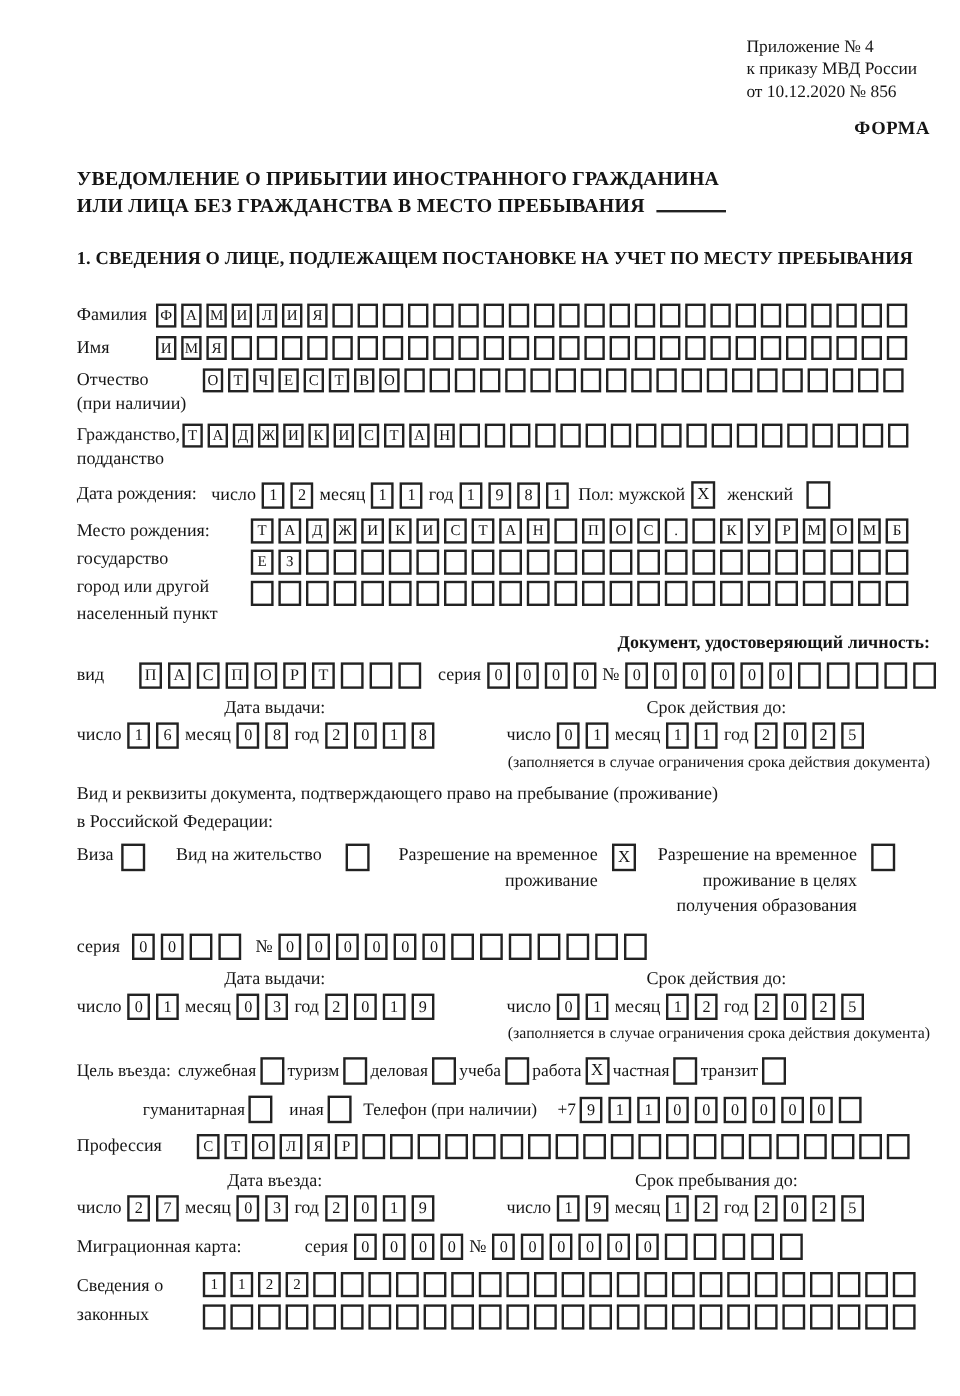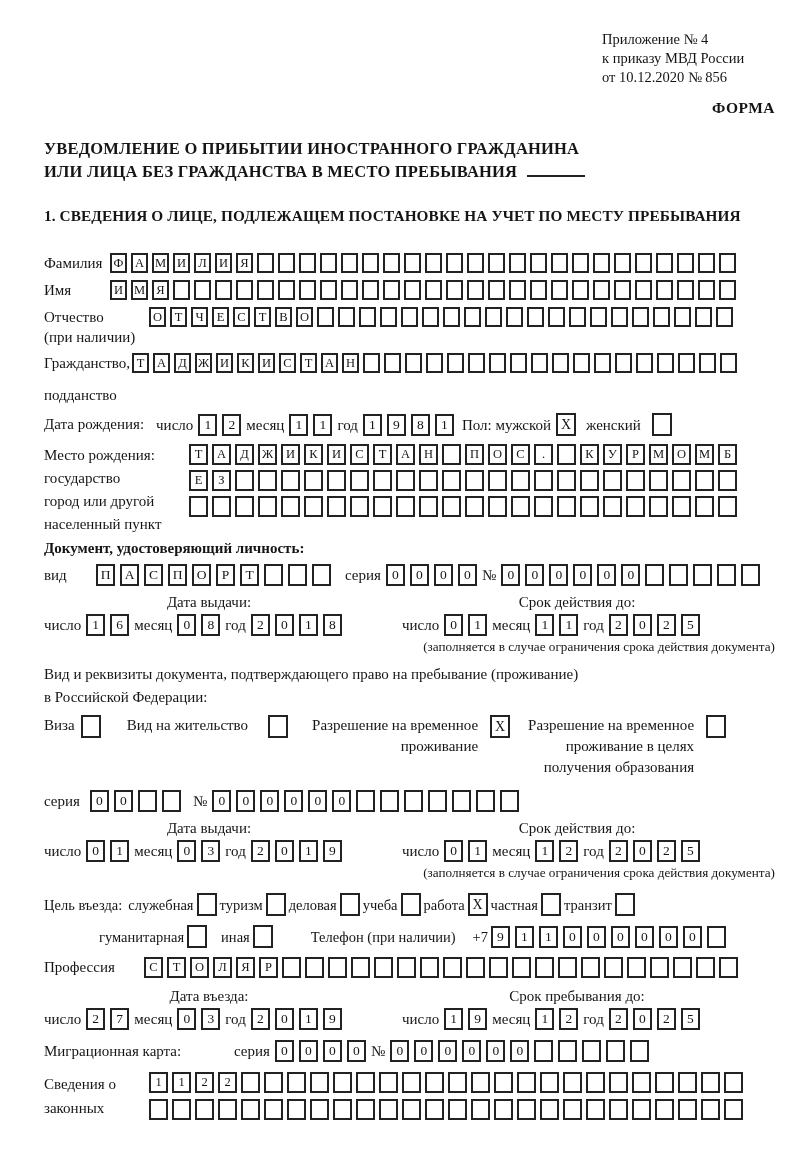--- a/index.html
+++ b/index.html
@@ -1,21 +1,21 @@
 <!DOCTYPE html>
 <html lang="ru"><head>
 <meta charset="utf-8">
 <style>
   html,body{margin:0;padding:0;}
   body{
     width:800px;height:1163px;background:#ffffff;color:#151515;
     font-family:"Liberation Serif","DejaVu Serif",serif;
     overflow:hidden;
   }
-  .page{padding:30px 25px 0 44px;box-sizing:border-box;width:800px;height:1163px;}
+  .page{padding:30px 25px 0 64px;box-sizing:border-box;width:800px;height:1163px;}
 
   
   .annex{margin-left:558px;font-size:14.5px;line-height:19px;}
   .annex .edit{margin-top:5px;font-size:13.5px;line-height:18px;}
   .forma{margin-top:12px;font-weight:bold;font-size:15.5px;text-align:right;letter-spacing:.5px;}
 
   
   .title{margin-top:20px;text-align:left;font-weight:bold;font-size:16.5px;line-height:23px;letter-spacing:.2px;}
   .blank-line{display:inline-block;width:58px;border-bottom:2px solid #222;height:14px;margin-left:10px;}
   .sec-head{margin-top:24px;font-weight:bold;font-size:15.3px;letter-spacing:.1px;}
@@ -39,27 +39,27 @@
   .cells.digits .cell{width:19px;height:22px;font-size:13.5px;}
   .cbx{
     box-sizing:border-box;flex:none;width:20px;height:23px;border:2px solid #222;
     display:inline-flex;align-items:center;justify-content:center;font-size:14px;background:#fff;
   }
 
   
   .lab-surname{width:66px;}
   .lab-2line{display:flex;flex-direction:column;}
   .lab-patr{width:105px;}
-  .lab-cit{width:88px;gap:12px;}
+  .lab-cit{width:88px;}
 
   .birthplace{display:flex;margin-top:8px;}
   .birthplace .labels{width:145px;flex:none;display:flex;flex-direction:column;font-size:15px;line-height:23px;}
   .birthplace .rows .cells{margin-bottom:5px;}
 
-  .center-bold{Text-align:center;font-weight:bold;font-size:15px;margin-top:4px;text-align:left;}
+  .center-bold{Text-align:center;font-weight:bold;font-size:15px;margin-top:4px;text-align:right;}
 
   .date-pair{display:flex;margin-top:8px;}
   .dategroup{display:flex;flex-direction:column;}
   .dategroup .dg-head{font-size:15px;text-align:center;margin-bottom:3px;}
   .dg-row{display:flex;align-items:center;}
   .note-right{font-size:13.2px;text-align:right;margin-top:3px;margin-left:auto;width:470px;}
 
   .para{font-size:15px;line-height:23px;margin-top:8px;}
 
   .opt{display:flex;align-items:flex-start;}
@@ -566,21 +566,21 @@
     <span class="cbx"></span>
     <span class="w">транзит</span>
     <span class="cbx"></span>
   </div>
 
   <div class="frow purpose-row" style="align-items:center;margin-top:9px;margin-left:55px;">
     <span class="w" style="margin-left:0;">гуманитарная</span>
     <span class="cbx"></span>
     <span class="w" style="margin-left:14px;">иная</span>
     <span class="cbx"></span>
-    <span class="w" style="margin-left:38px;">Телефон (при наличии)</span>
+    <span class="w" style="margin-left:10px;">Телефон (при наличии)</span>
     <span class="w" style="margin-left:14px;">+7</span>
     <span class="cells digits">
         <span class="cell">9</span>
         <span class="cell">1</span>
         <span class="cell">1</span>
         <span class="cell">0</span>
         <span class="cell">0</span>
         <span class="cell">0</span>
         <span class="cell">0</span>
         <span class="cell">0</span>

